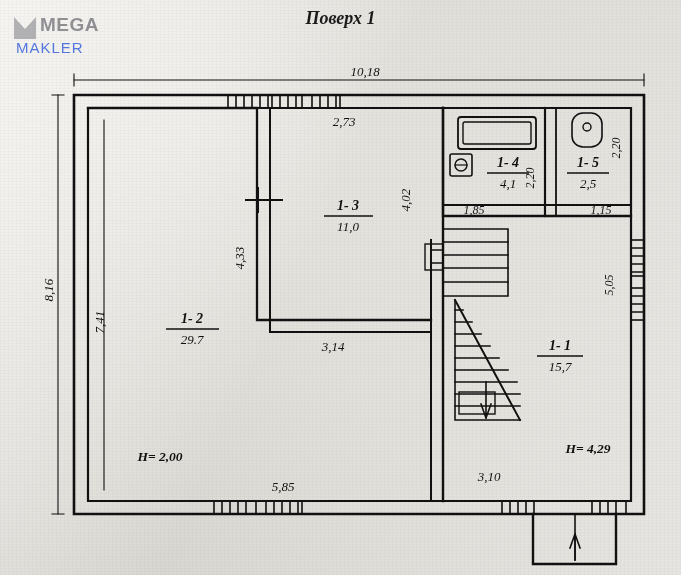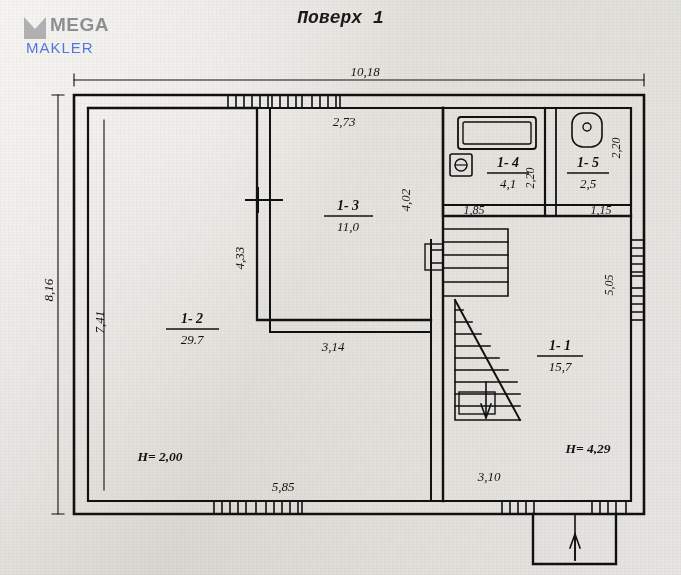--- a/index.html
+++ b/index.html
@@ -34,21 +34,20 @@
   }
 
   
   #logo {
     position: absolute;
     left: 14px;
     top: 14px;
     width: 110px;
     height: 44px;
     opacity: 0.75;
-    margin-left: 10px;
   }
   #logo .mark {
     position: absolute;
     left: 0;
     top: 3px;
     width: 22px;
     height: 22px;
     background: #8c8c92;
     clip-path: polygon(0% 100%, 0% 0%, 50% 55%, 100% 0%, 100% 100%);
     opacity: 0.85;
@@ -72,21 +71,21 @@
     letter-spacing: 1px;
     color: #1d4ed8;
   }
 
   #title {
     position: absolute;
     left: 0;
     top: 8px;
     width: 681px;
     text-align: center;
-    font-family: Liberation Mono, monospace;
+    font-family: Liberation Serif, serif;
     font-style: italic;
     font-weight: bold;
     font-size: 18px;
     color: #1a1a1a;
   }
 
   svg.plan {
     position: absolute;
     left: 0;
     top: 0;

